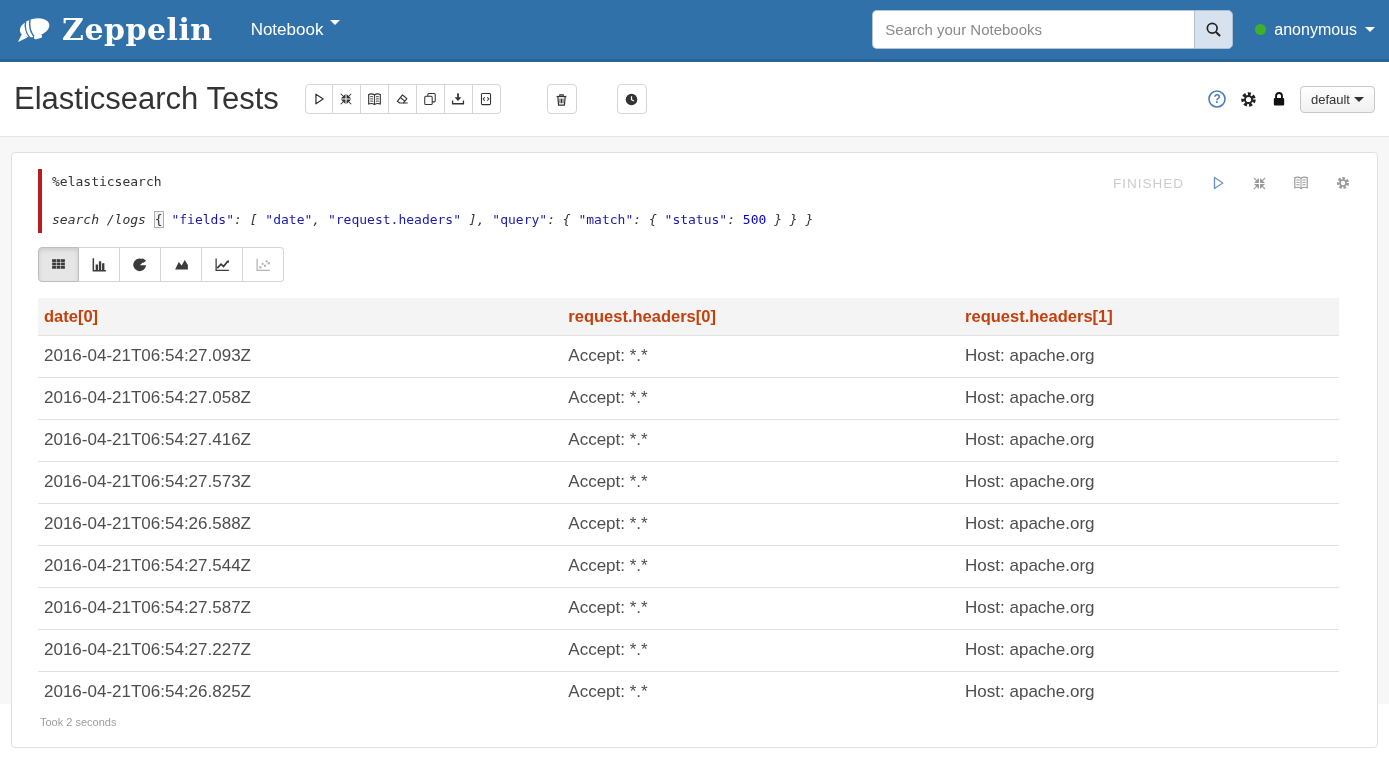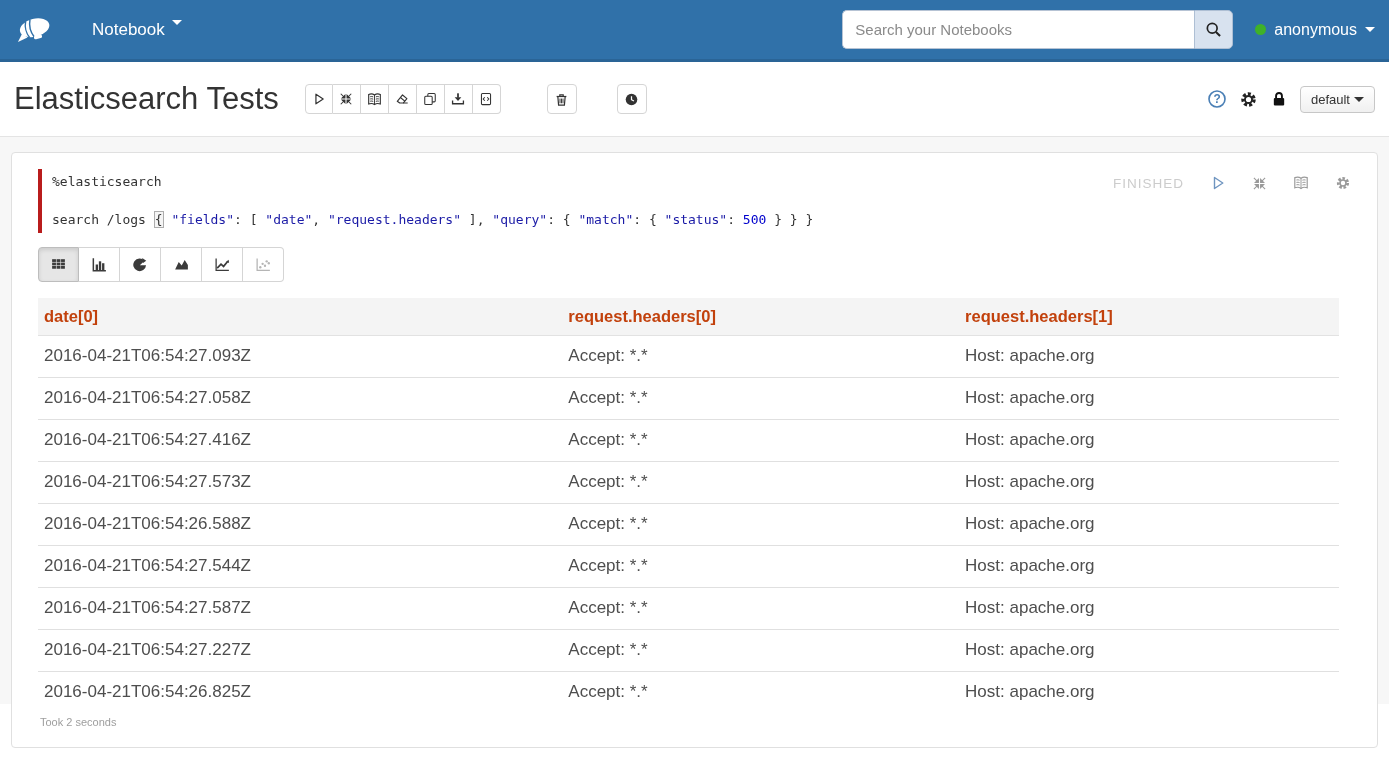--- a/index.html
+++ b/index.html
@@ -10,21 +10,21 @@
   .navbar { height:62px; background:#3071a9; border-bottom:3px solid #2a6496;
     display:flex; align-items:center; padding:0 14px; }
   .brand { display:flex; align-items:center; gap:8px; }
   .brand-text { color:#fff; font-family:"DejaVu Serif","Liberation Serif",serif;
     font-weight:800; font-size:30px; letter-spacing:.5px; }
   .nav-menu { color:#fff; font-size:17px; margin-left:38px; display:flex;
     align-items:flex-start; gap:7px; cursor:pointer; }
   .caret { width:0; height:0; border-left:5px solid transparent;
     border-right:5px solid transparent; border-top:5px solid #fff; display:inline-block; }
   .search-wrap { margin-left:auto; display:flex; }
-  .search-input { width:352px; height:39px; border:1px solid #b6c3d4; border-right:none;
+  .search-input { width:322px; height:39px; border:1px solid #b6c3d4; border-right:none;
     border-radius:5px 0 0 5px; padding:0 12px; font-size:15px; color:#333; outline:none; }
   .search-input::placeholder { color:#8a8a8a; }
   .search-btn { width:39px; height:39px; border:1px solid #aebfd4; border-radius:0 5px 5px 0;
     background:#d8e2ef; display:flex; align-items:center; justify-content:center; cursor:pointer; }
   .user { display:flex; align-items:center; gap:8px; margin-left:22px; color:#fff;
     font-size:16px; cursor:pointer; }
   .user-dot { width:11px; height:11px; border-radius:50%; display:inline-block; }
 
   
   .titlebar { height:75px; display:flex; align-items:center; padding:0 14px;
@@ -46,21 +46,21 @@
   .default-btn .caret { border-top-color:#333; }
 
   
   .main { height:567px; background:#f7f7f7; padding-top:15px; }
   .card { position:relative; margin:0 11px; height:596px; background:#fff;
     border:1px solid #e0e0e0; border-radius:4px; padding:16px 24px 0 26px; overflow:hidden; }
 
   .editor { border-left:4px solid #b91c1c; padding:3px 0 4px 10px; margin-bottom:14px; }
   .code-line { font-family:"DejaVu Sans Mono","Liberation Mono",monospace;
     font-size:13px; line-height:19px; color:#333; white-space:pre; }
-  .tok-plain { color:#333; }
+  .tok-plain { color:#333;font-style:italic; }
   .tok-string { color:#1a1aa6; }
   .tok-number { color:#0000cd; }
   .tok-bracket { color:#333; border:1px solid #adadad; background:#f5f5f5; }
 
   .status-row { position:absolute; top:22px; right:26px; display:flex;
     align-items:center; gap:26px; }
   .status-text { color:#ccc; font-size:13.5px; letter-spacing:1px; }
   .status-icon { color:#9a9a9a; cursor:pointer; display:flex; }
   .status-icon.play { color:#6f95c0; }
 
@@ -204,20 +204,21 @@
   </defs>
 </svg>
 
 <header class="navbar">
   <div class="brand">
     <span>
       <svg width="40" height="29">
           <use href="#i-zeppelin"></use>
         </svg>
     </span>
+    <span class="brand-text">Zeppelin</span>
   </div>
   <div class="nav-menu">
     <span>Notebook</span>
     <span class="caret"></span>
   </div>
   <div class="search-wrap">
     <input class="search-input" type="text" placeholder="Search your Notebooks" style="">
     <button class="search-btn">
       <span style="color:#222">
         <svg width="17" height="17">

